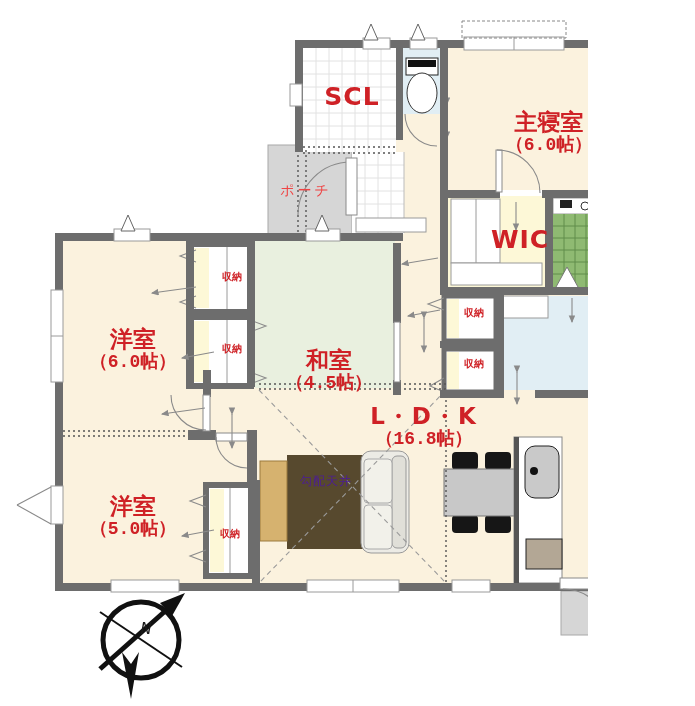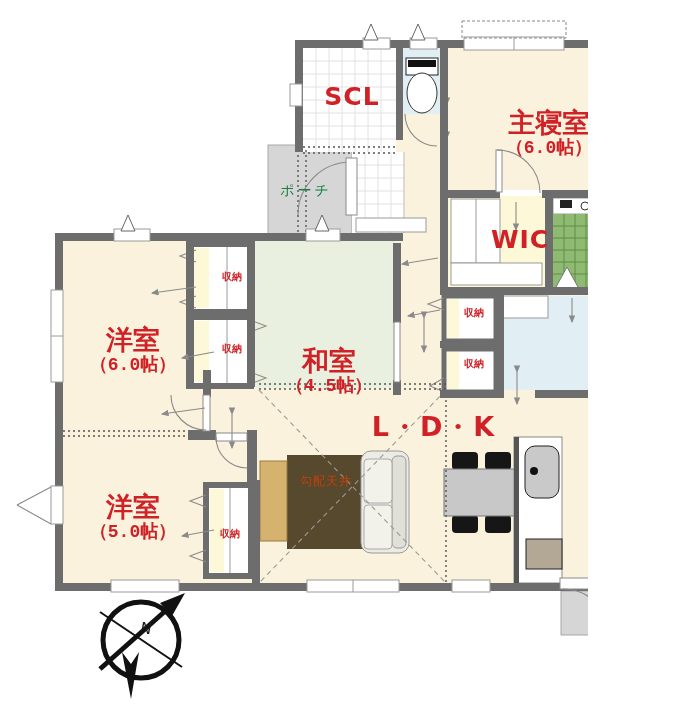--- a/index.html
+++ b/index.html
@@ -9,26 +9,26 @@
   .wall{fill:var(--wall);}
   .win{fill:#ffffff;stroke:#9a9a9a;stroke-width:1;}
   .winline{stroke:#9a9a9a;stroke-width:1;}
   .arc{fill:none;stroke:#8a8a8a;stroke-width:1.1;}
   .thin{stroke:#8a8a8a;stroke-width:1.1;fill:none;}
   .dotted{stroke:#555;stroke-width:1.4;stroke-dasharray:2 3;fill:none;}
   .dashX{stroke:#9a9a9a;stroke-width:1.1;stroke-dasharray:5 4;fill:none;}
   .grid{stroke:var(--grid_gray);stroke-width:1;}
   .lbl{position:absolute;transform:translate(-50%,-50%);color:var(--label_red);
        font-weight:bold;text-align:center;white-space:nowrap;line-height:1.15;}
-  .rname{font-size:27px;}
+  .rname{font-size:23px;}
   .rsize{font-size:18px;font-family:Liberation Mono, monospace;}
   .small{font-size:10px;}
   .big{font-size:25px;letter-spacing:1px;}
-  .porchlbl{color:#15803d;font-weight:normal;font-size:14px;letter-spacing:3px;}
-  .ceillbl{color:#c2410c;font-weight:normal;font-size:12px;letter-spacing:1px;}
+  .porchlbl{color:#ef4444;font-weight:normal;font-size:14px;letter-spacing:3px;}
+  .ceillbl{color:#4c1d95;font-weight:normal;font-size:12px;letter-spacing:1px;}
   .nlbl{color:#1a1a1a;font-style:italic;font-size:15px;font-weight:normal;}
 </style>
 </head>
 <body>
 
 <div id="plan">
 <svg width="695" height="706" viewBox="0 0 695 706">
   <defs>
     <marker id="ah" markerWidth="8" markerHeight="8" refX="6" refY="3" orient="auto">
       <path d="M0,0 L7,3 L0,6 Z" fill="#8a8a8a"></path>
@@ -302,22 +302,23 @@
   <div class="rsize">（4.5帖）</div>
 </div>
 <div class="lbl" style="left:133px;top:350px;">
   <div class="rname">洋室</div>
   <div class="rsize">（6.0帖）</div>
 </div>
 <div class="lbl" style="left:133px;top:517px;">
   <div class="rname">洋室</div>
   <div class="rsize">（5.0帖）</div>
 </div>
-<div class="lbl" style="left:434px;top:427px;">
+<div class="lbl" style="left:424px;top:427px;">
   <div class="rname" style="letter-spacing:2px;">L・D・K</div>
+  <div class="rsize">（16.8帖）</div>
 </div>
 <div class="lbl porchlbl" style="left:306px;top:190px;">ポーチ</div>
 <div class="lbl small" style="left:232px;top:277px;">収納</div>
 <div class="lbl small" style="left:232px;top:349px;">収納</div>
 <div class="lbl small" style="left:230px;top:534px;">収納</div>
 <div class="lbl small" style="left:474px;top:313px;">収納</div>
 <div class="lbl small" style="left:474px;top:364px;">収納</div>
 <div class="lbl ceillbl" style="left:326px;top:482px;">勾配天井</div>
 <div class="lbl nlbl" style="left:146px;top:630px;">N</div>
 </div>

